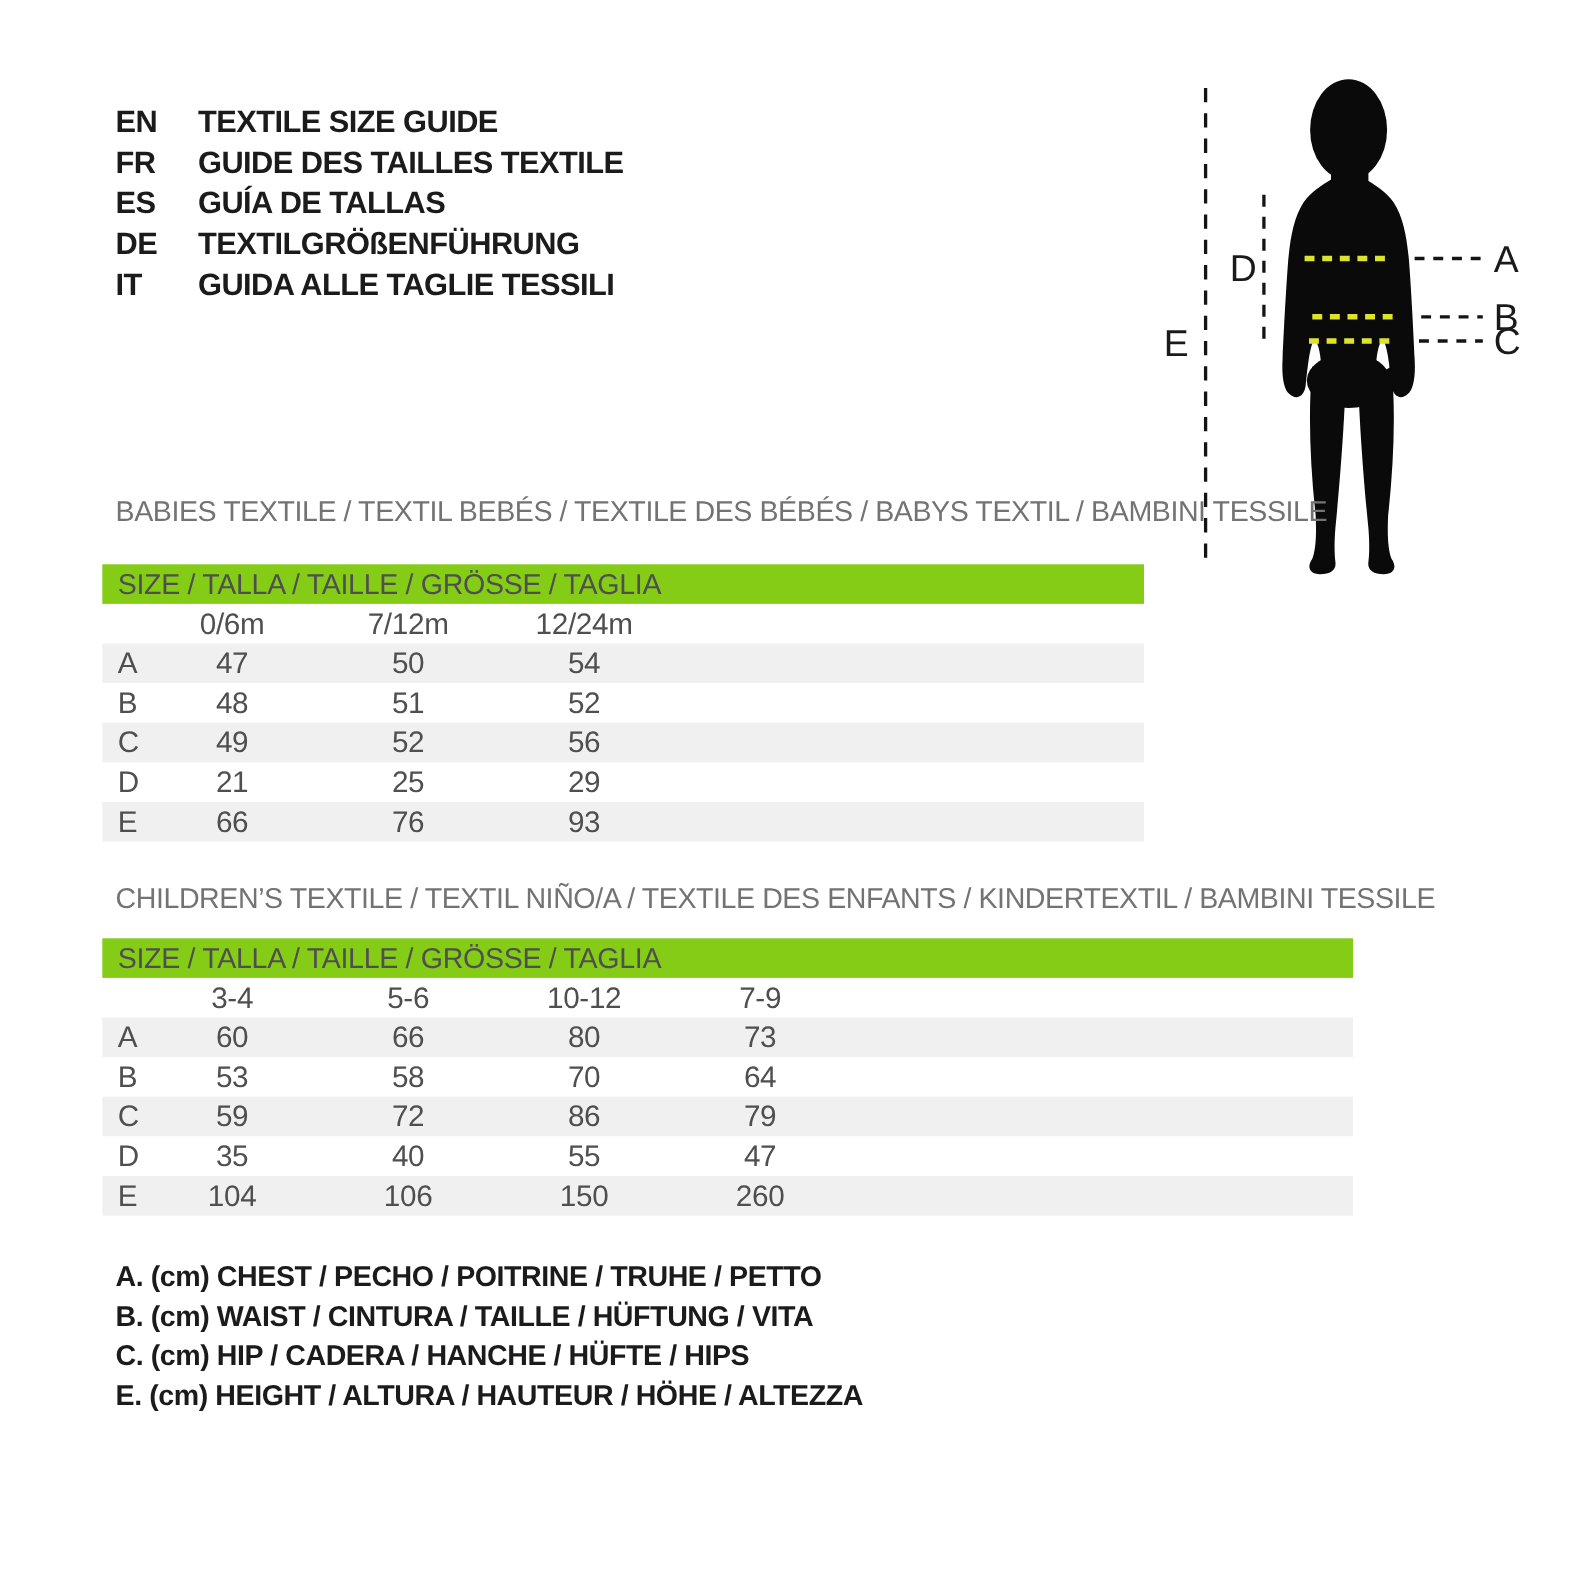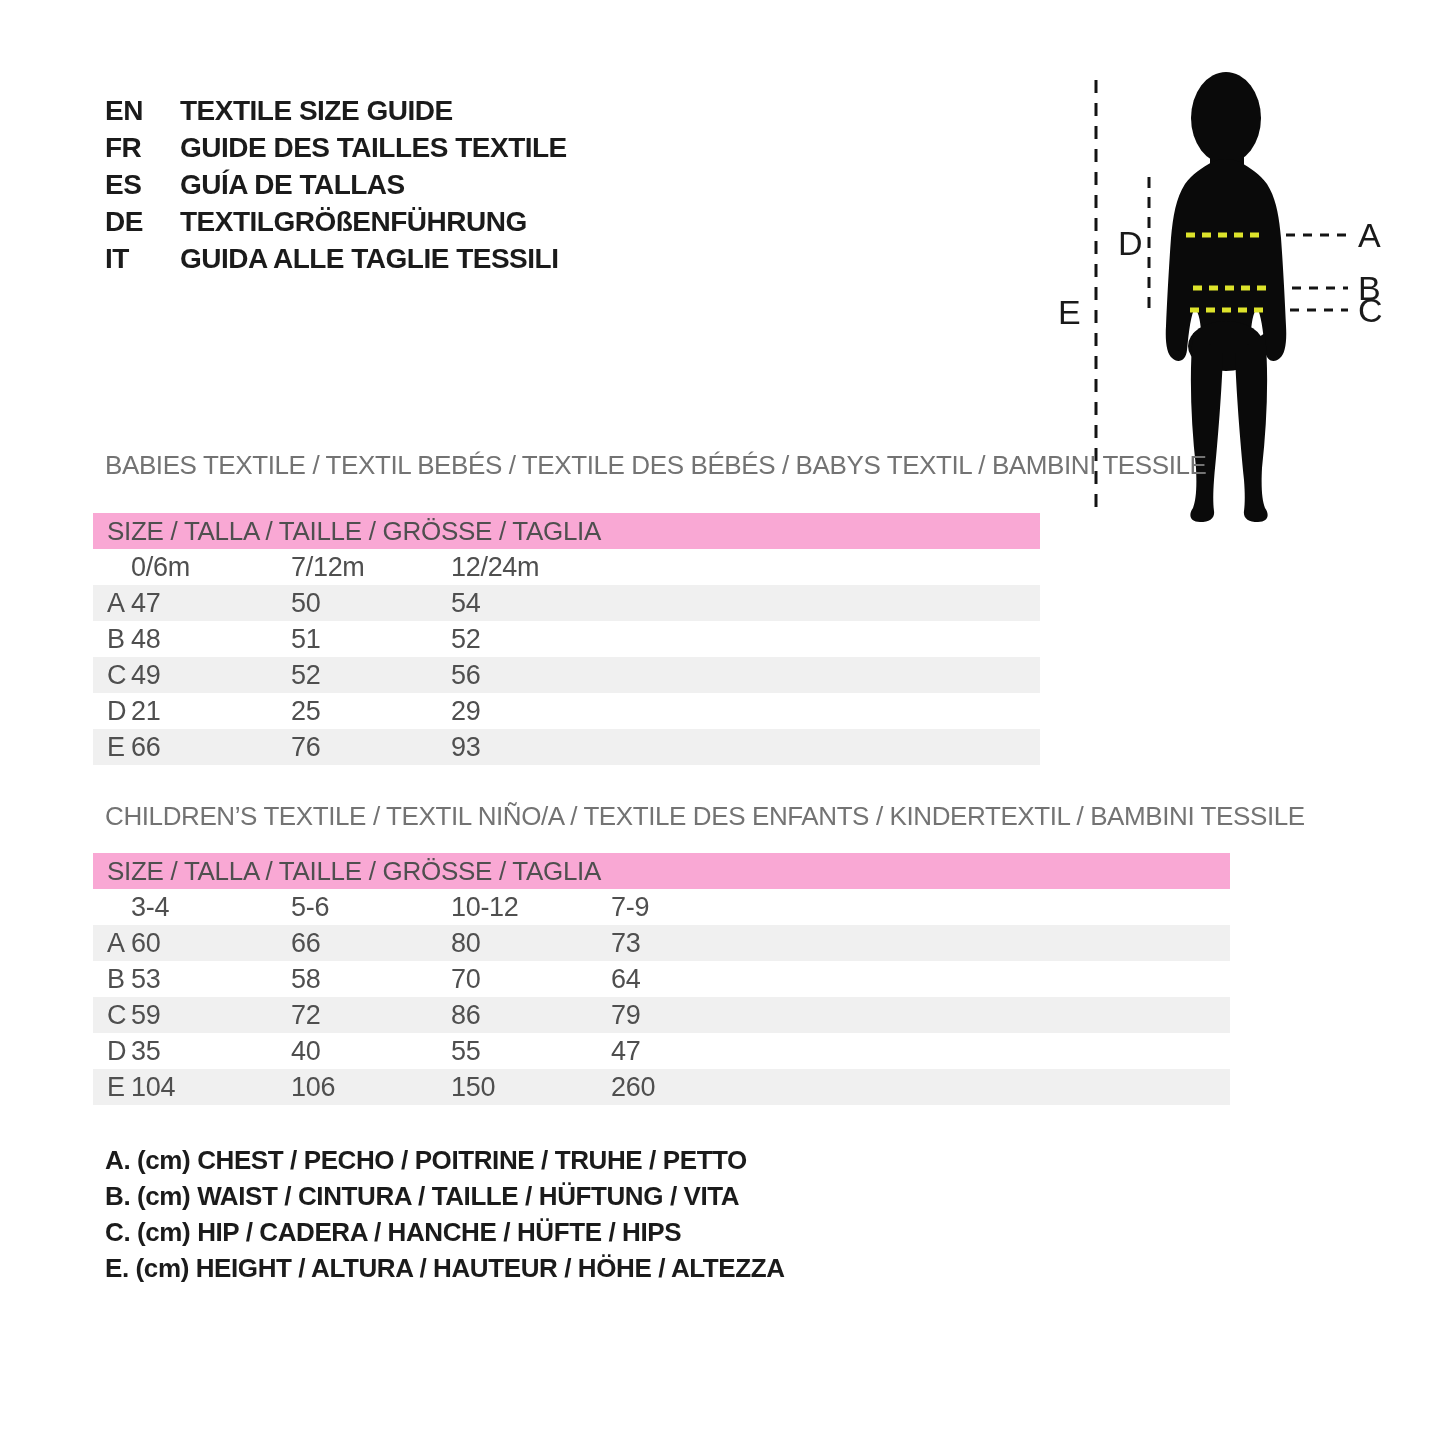--- a/index.html
+++ b/index.html
@@ -18,27 +18,27 @@
 
   
   .section-title {
     position:absolute; left:105px; font-size:26px; font-weight:400;
     letter-spacing:-0.4px; white-space:nowrap; color:#737373;
   }
 
   
   .size-table { position:absolute; left:93px; }
   .band {
-    height:36px; line-height:37px; background:#f9a8d4; color:#4f4f4f;
+    height:36px; line-height:37px; background:#84cc16; color:#4f4f4f;
     font-size:26px; padding-left:14px; letter-spacing:-0.3px; white-space:nowrap;
   }
   .t-row { display:flex; height:36px; line-height:36px; font-size:27px; color:#4f4f4f; letter-spacing:-0.3px; }
   .t-row.alt { background:#f0f0f0; }
   .t-label { width:24px; padding-left:14px; }
-  .t-cell { width:160px; }
+  .t-cell { width:160px; text-align:center; }
 
   
   .legend { position:absolute; left:105px; top:1142px; }
   .legend-line {
     font-size:26px; font-weight:700; letter-spacing:-0.4px; line-height:36px;
     color:#1b1b1b; white-space:nowrap;
   }
 
   
   .figure { position:absolute; left:1040px; top:58px; width:370px; height:475px; }

